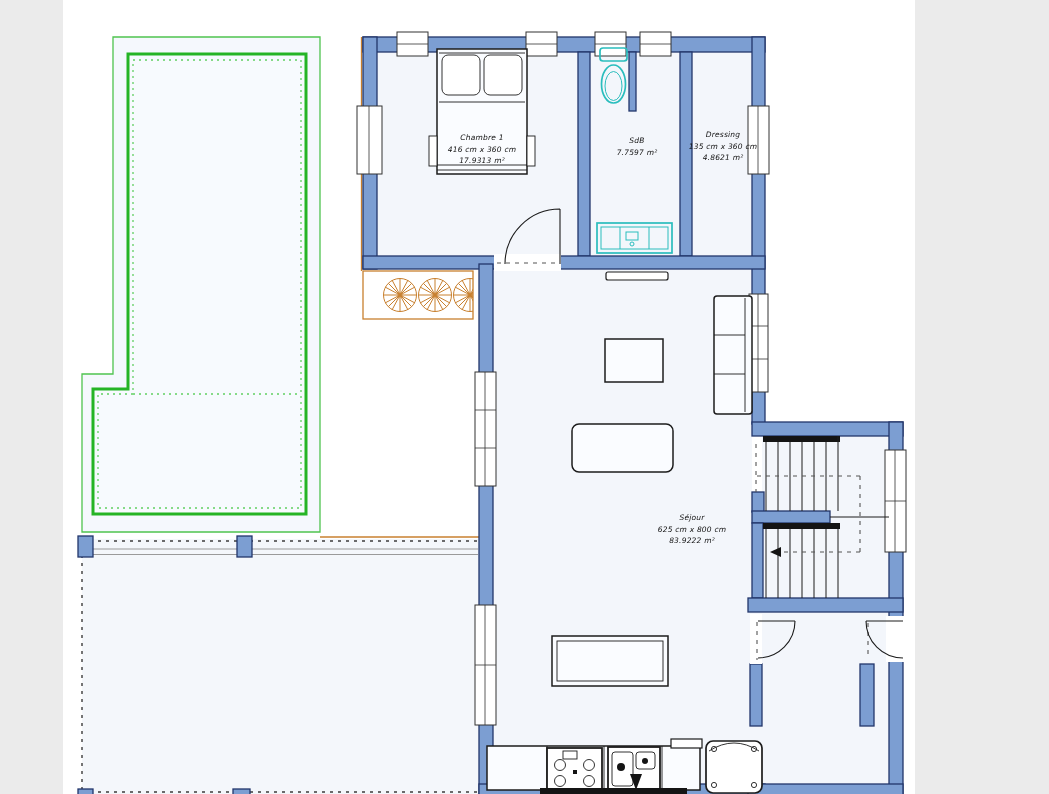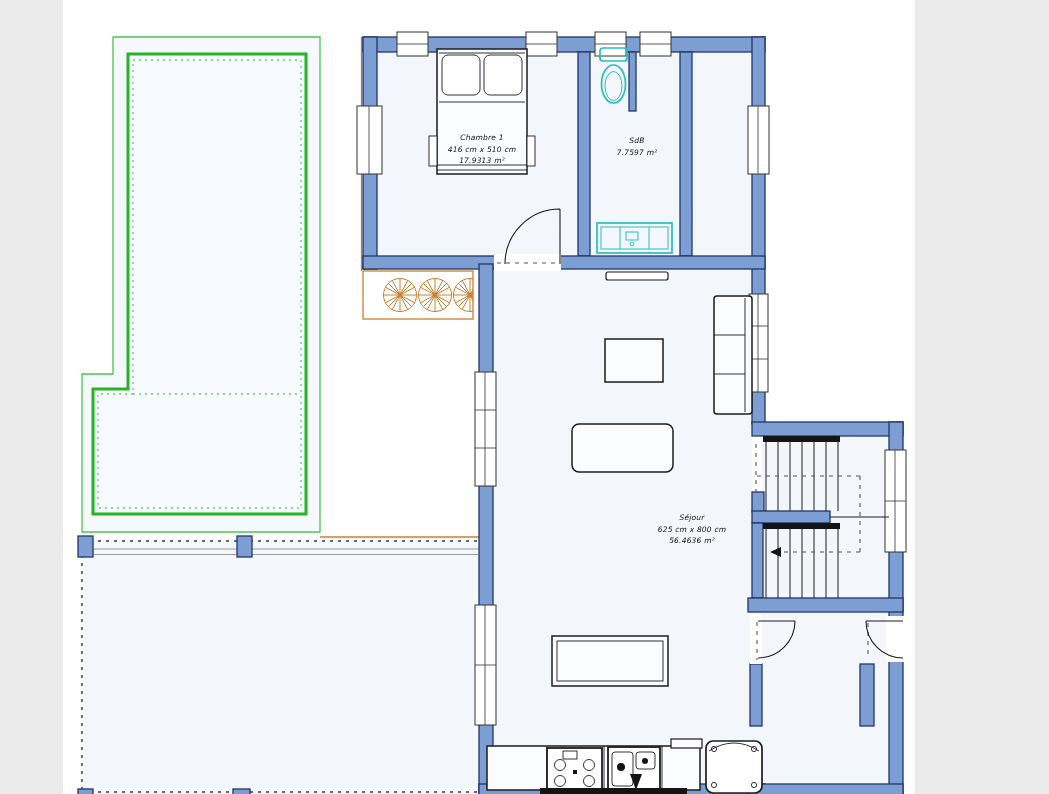--- a/index.html
+++ b/index.html
@@ -267,26 +267,31 @@
   </g>
   <g>
     <rect x="886" y="592" width="20" height="46" style="fill:#ffffff"></rect>
     <path class="dashdoor" d="M868,599 V635"></path>
     <path class="door" d="M866,597 H903 M866,597 A37,37 0 0 0 903,634"></path>
   </g>
 </svg>
 
   <div class="room-label" style="left:407px;top:108px">
     <span>Chambre 1</span>
-    <span>416 cm x 510 cm</span>
+    <span>416 cm x 360 cm</span>
     <span>17.9313 m²</span>
   </div>
   <div class="room-label" style="left:562px;top:111px">
     <span>SdB</span>
     <span></span>
     <span>7.7597 m²</span>
   </div>
+  <div class="room-label" style="left:648px;top:105px">
+    <span>Dressing</span>
+    <span>135 cm x 360 cm</span>
+    <span>4.8621 m²</span>
+  </div>
   <div class="room-label" style="left:617px;top:488px">
     <span>Séjour</span>
     <span>625 cm x 800 cm</span>
-    <span>56.4636 m²</span>
+    <span>83.9222 m²</span>
   </div>
 </div>
 
 </body></html>

